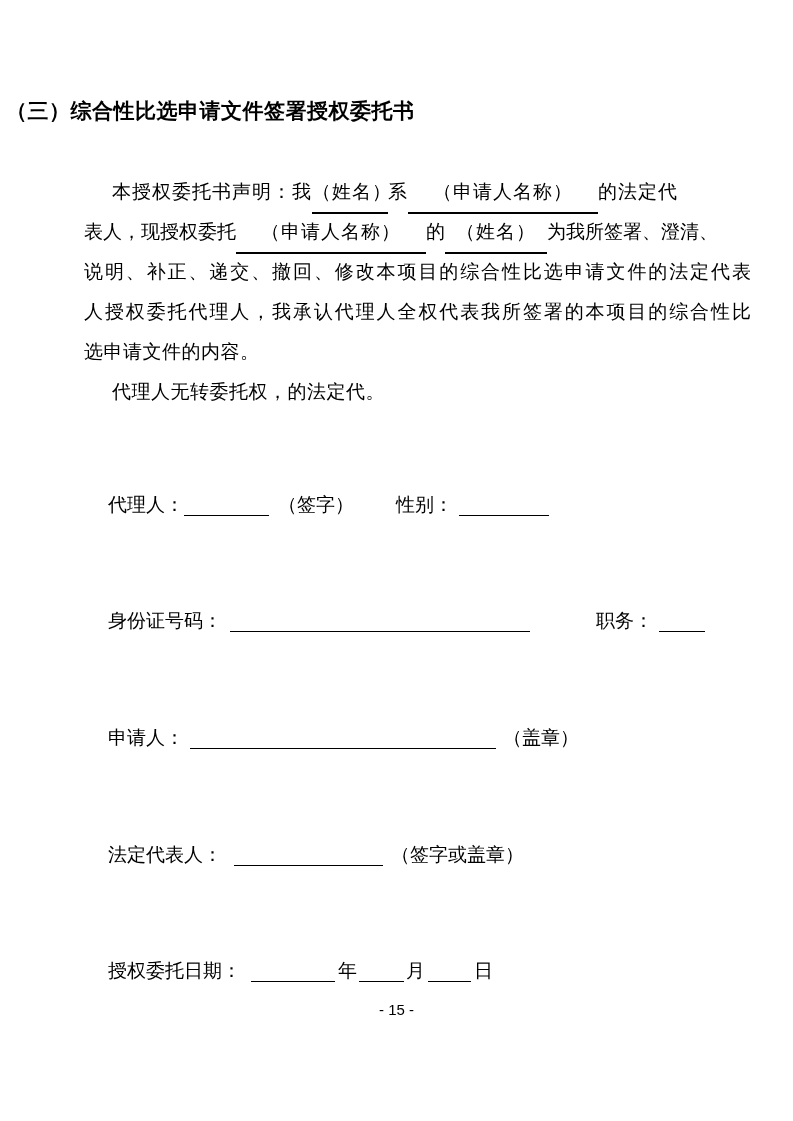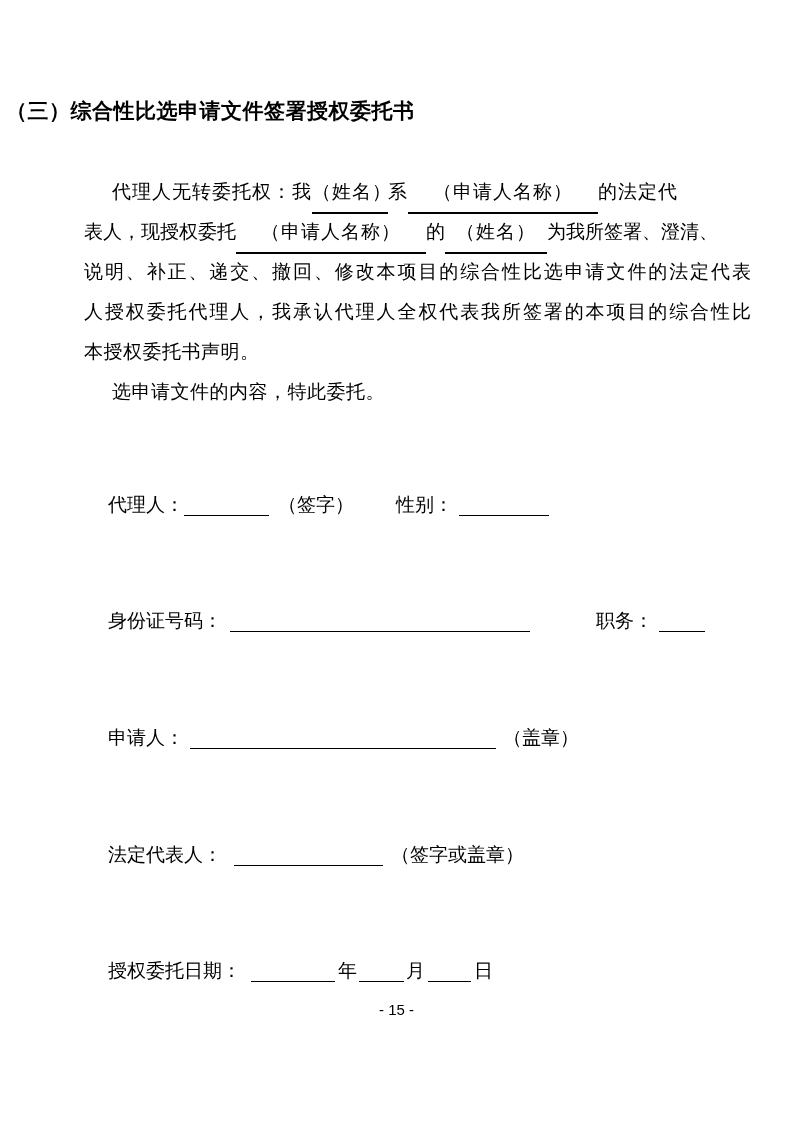--- a/index.html
+++ b/index.html
@@ -79,34 +79,34 @@
 </head>
 <body>
 
 <div class="page">
 
   <div class="doc-title">（三）综合性比选申请文件签署授权委托书</div>
 
   <div class="body-text">
 
     <div class="body-line indent ls1">
-      <span class="lbl">代理人无转委托权：我</span><span class="blank" style="width:76px">（姓名）</span><span class="lbl">系</span><span class="blank" style="width:190px">（申请人名称）</span><span class="lbl">的法定代</span>
+      <span class="lbl">本授权委托书声明：我</span><span class="blank" style="width:76px">（姓名）</span><span class="lbl">系</span><span class="blank" style="width:190px">（申请人名称）</span><span class="lbl">的法定代</span>
     </div>
 
     <div class="body-line">
       <span class="lbl">表人，现授权委托</span><span class="blank" style="width:190px">（申请人名称）</span><span class="lbl">的</span><span class="blank" style="width:102px">（姓名）</span><span class="lbl">为我所签署、澄清、</span>
     </div>
 
     <div class="body-line ls19">说明、补正、递交、撤回、修改本项目的综合性比选申请文件的法定代表</div>
 
     <div class="body-line ls19">人授权委托代理人，我承认代理人全权代表我所签署的本项目的综合性比</div>
 
-    <div class="body-line ls05">本授权委托书声明。</div>
+    <div class="body-line ls05">选申请文件的内容。</div>
 
-    <div class="body-line indent ls05">选申请文件的内容，特此委托。</div>
+    <div class="body-line indent ls05">代理人无转委托权，的法定代。</div>
 
   </div>
 
   <div class="form-row row-id">
     <span class="lbl">身份证号码：</span><span class="blank-line" style="width:300px;margin-left:8px"></span><span class="lbl" style="margin-left:66px">职务：</span><span class="blank-line" style="width:46px;margin-left:6px"></span>
   </div>
 
   <div class="form-row row-agent">
     <span class="lbl">代理人：</span><span class="blank-line" style="width:85px"></span><span class="lbl" style="margin-left:9px">（签字）</span><span class="lbl" style="margin-left:42px">性别：</span><span class="blank-line" style="width:90px;margin-left:6px"></span>
   </div>

